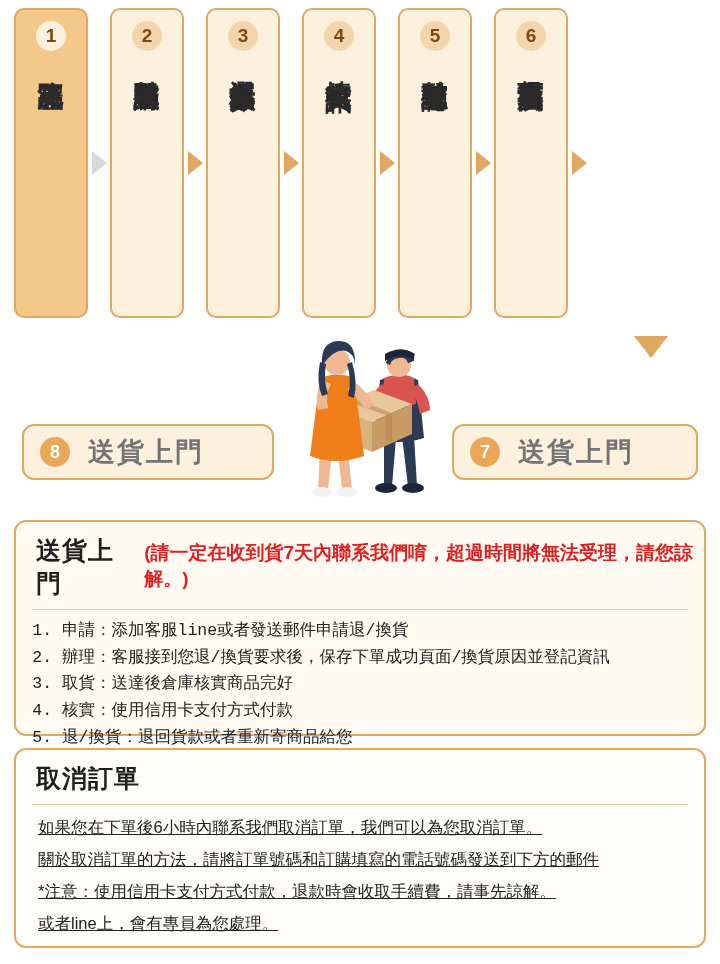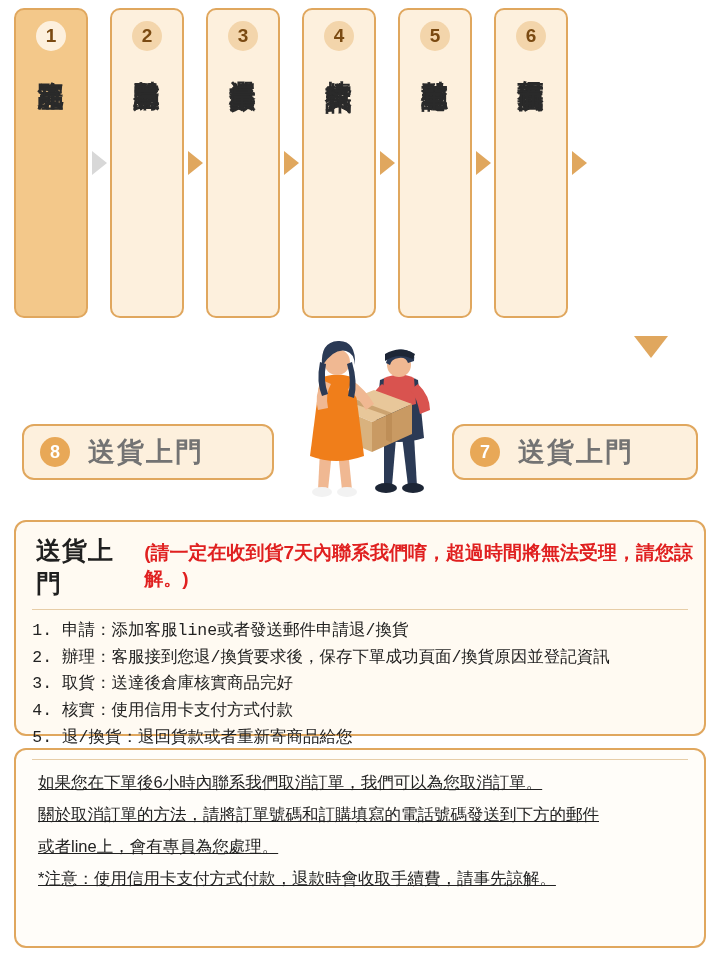--- a/index.html
+++ b/index.html
@@ -325,20 +325,23 @@
   <ol class="after-list">
     <li>申請：添加客服line或者發送郵件申請退/換貨</li>
     <li>辦理：客服接到您退/換貨要求後，保存下單成功頁面/換貨原因並登記資訊</li>
     <li>取貨：送達後倉庫核實商品完好</li>
     <li>核實：使用信用卡支付方式付款</li>
     <li>退/換貨：退回貨款或者重新寄商品給您</li>
   </ol>
 </div>
 
 <div class="panel panel-cancel">
+  <div class="panel-head">
+    <span class="panel-title">取消訂單</span>
+  </div>
   <div class="panel-sep"></div>
   <div class="cancel-body">
     <p>如果您在下單後6小時內聯系我們取消訂單，我們可以為您取消訂單。</p>
     <p>關於取消訂單的方法，請將訂單號碼和訂購填寫的電話號碼發送到下方的郵件</p>
+    <p>*注意：使用信用卡支付方式付款，退款時會收取手續費，請事先諒解。</p>
     <p>或者line上，會有專員為您處理。</p>
-    <p>*注意：使用信用卡支付方式付款，退款時會收取手續費，請事先諒解。</p>
   </div>
 </div>
 
 </body></html>

